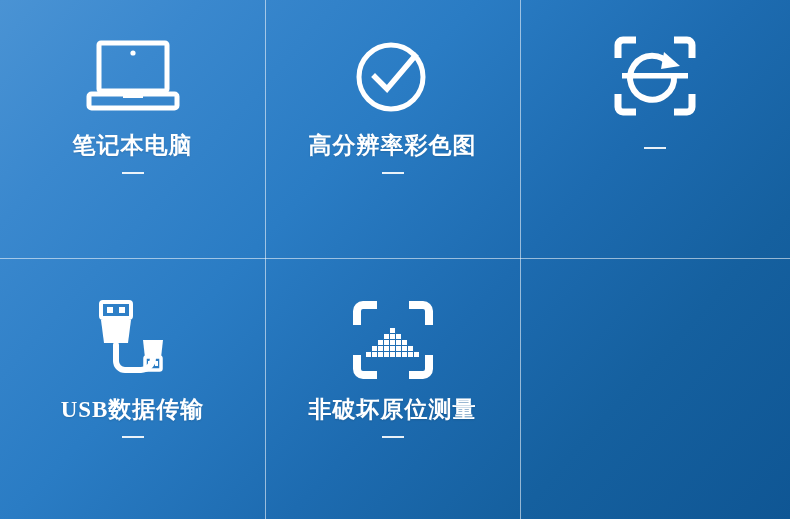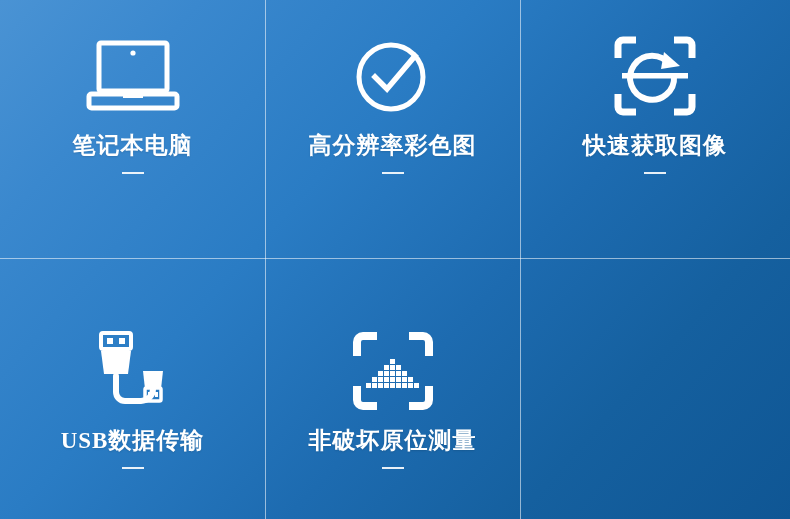--- a/index.html
+++ b/index.html
@@ -42,21 +42,21 @@
 
   .cell {
     position: relative;
     display: flex;
     flex-direction: column;
     align-items: center;
     justify-content: flex-start;
     box-sizing: border-box;
   }
   .cell.r1 { padding-top: 35px; }
-  .cell.r2 { padding-top: 22px; justify-content: center; }
+  .cell.r2 { padding-top: 41px; }
 
   
   .divider {
     position: absolute;
     background: rgba(255,255,255,0.55);
     pointer-events: none;
   }
   .divider.v {
     top: 0;
     width: 1px;
@@ -141,21 +141,20 @@
           <path d="M60 4 H73 a5 5 0 0 1 5 5 V22" stroke="#ffffff" stroke-width="7" stroke-linecap="butt"></path>
           <path d="M78 58 V71 a5 5 0 0 1 -5 5 H60" stroke="#ffffff" stroke-width="7" stroke-linecap="butt"></path>
           <path d="M22 76 H9 a5 5 0 0 1 -5 -5 V58" stroke="#ffffff" stroke-width="7" stroke-linecap="butt"></path>
 
           <path d="M56 29 A22 22 0 1 0 60 40" stroke="#ffffff" stroke-width="6" fill="none" stroke-linecap="butt"></path>
           <path d="M50 16 L66 30 L47 33 Z" fill="#ffffff"></path>
 
           <rect x="8" y="37" width="66" height="5.5" fill="#ffffff"></rect>
         </svg>
       </div>
-      <div class="label">快速获取图像</div>
       <div class="dash"></div>
     </div>
 
     <div class="cell r2">
       <div class="icon-box">
         <svg width="96" height="82" viewBox="0 0 96 82" fill="none">
 
           <rect x="16" y="3" width="30" height="16" rx="2" stroke="#ffffff" stroke-width="4"></rect>
           <rect x="22" y="8" width="6" height="6" fill="#ffffff"></rect>
           <rect x="34" y="8" width="6" height="6" fill="#ffffff"></rect>

